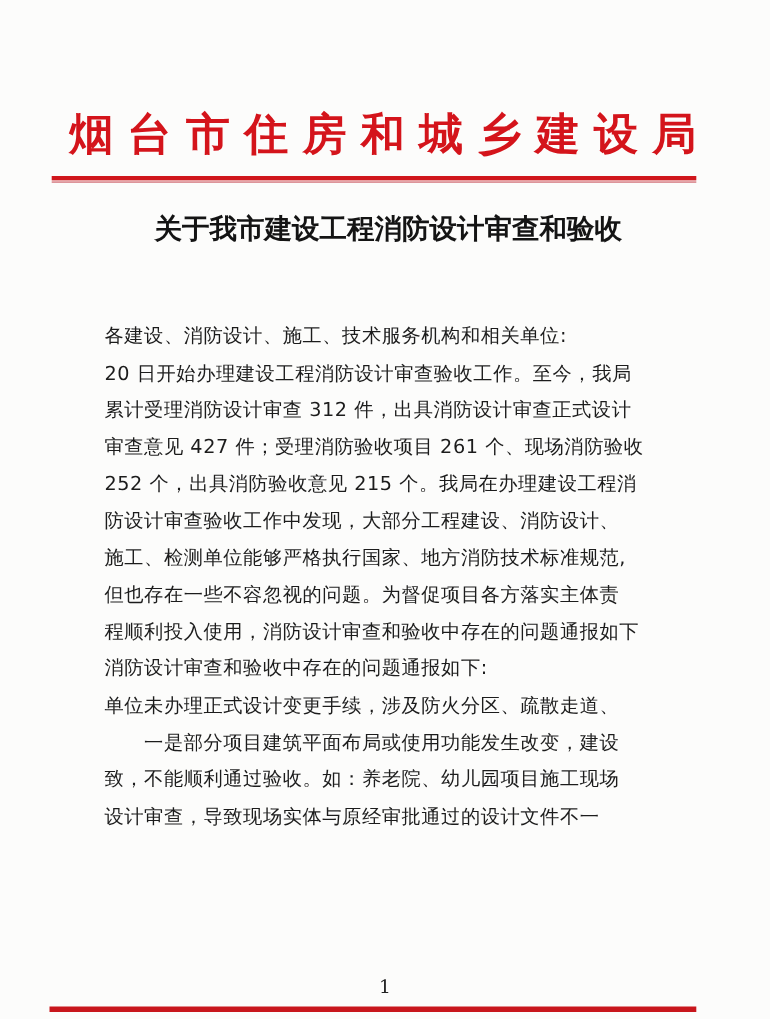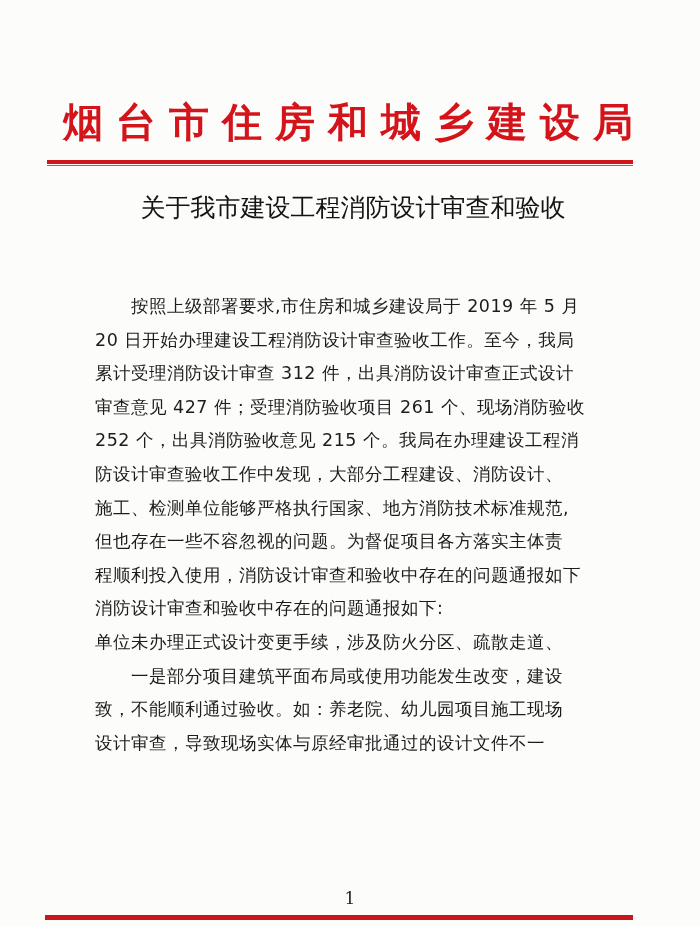--- a/index.html
+++ b/index.html
@@ -53,21 +53,21 @@
       height: 1px;
       background: #c9505a;
     }
     .doc-title {
       position: absolute;
       left: 0;
       top: 190px;
       width: 696px;
       text-align: center;
       font-family: "DejaVu Serif", "Liberation Serif", serif;
-      font-weight: normal;
+      font-weight: bold;
       font-size: 25px;
       line-height: 36px;
       color: #141414;
       padding-left: 10px;
     }
     .doc-title div { white-space: nowrap; }
     .body-text {
       position: absolute;
       left: 95px;
       top: 290px;
@@ -118,21 +118,21 @@
   </div>
 
   <div class="rule-top"></div>
   <div class="rule-top-thin"></div>
 
   <div class="doc-title">
     <div>关于我市建设工程消防设计审查和验收</div>
   </div>
 
   <div class="body-text">
-    <div class="line indent">按照上级部署要求,市住房和城乡建设局于 2019 年 5 月</div>
+    <div class="line">各建设、消防设计、施工、技术服务机构和相关单位:</div>
     <div class="line">20 日开始办理建设工程消防设计审查验收工作。至今，我局</div>
     <div class="line">累计受理消防设计审查 312 件，出具消防设计审查正式设计</div>
     <div class="line">审查意见 427 件；受理消防验收项目 261 个、现场消防验收</div>
     <div class="line">252 个，出具消防验收意见 215 个。我局在办理建设工程消</div>
     <div class="line">防设计审查验收工作中发现，大部分工程建设、消防设计、</div>
     <div class="line">施工、检测单位能够严格执行国家、地方消防技术标准规范,</div>
     <div class="line">但也存在一些不容忽视的问题。为督促项目各方落实主体责</div>
     <div class="line">程顺利投入使用，消防设计审查和验收中存在的问题通报如下</div>
     <div class="line">消防设计审查和验收中存在的问题通报如下:</div>
     <div class="line">单位未办理正式设计变更手续，涉及防火分区、疏散走道、</div>

